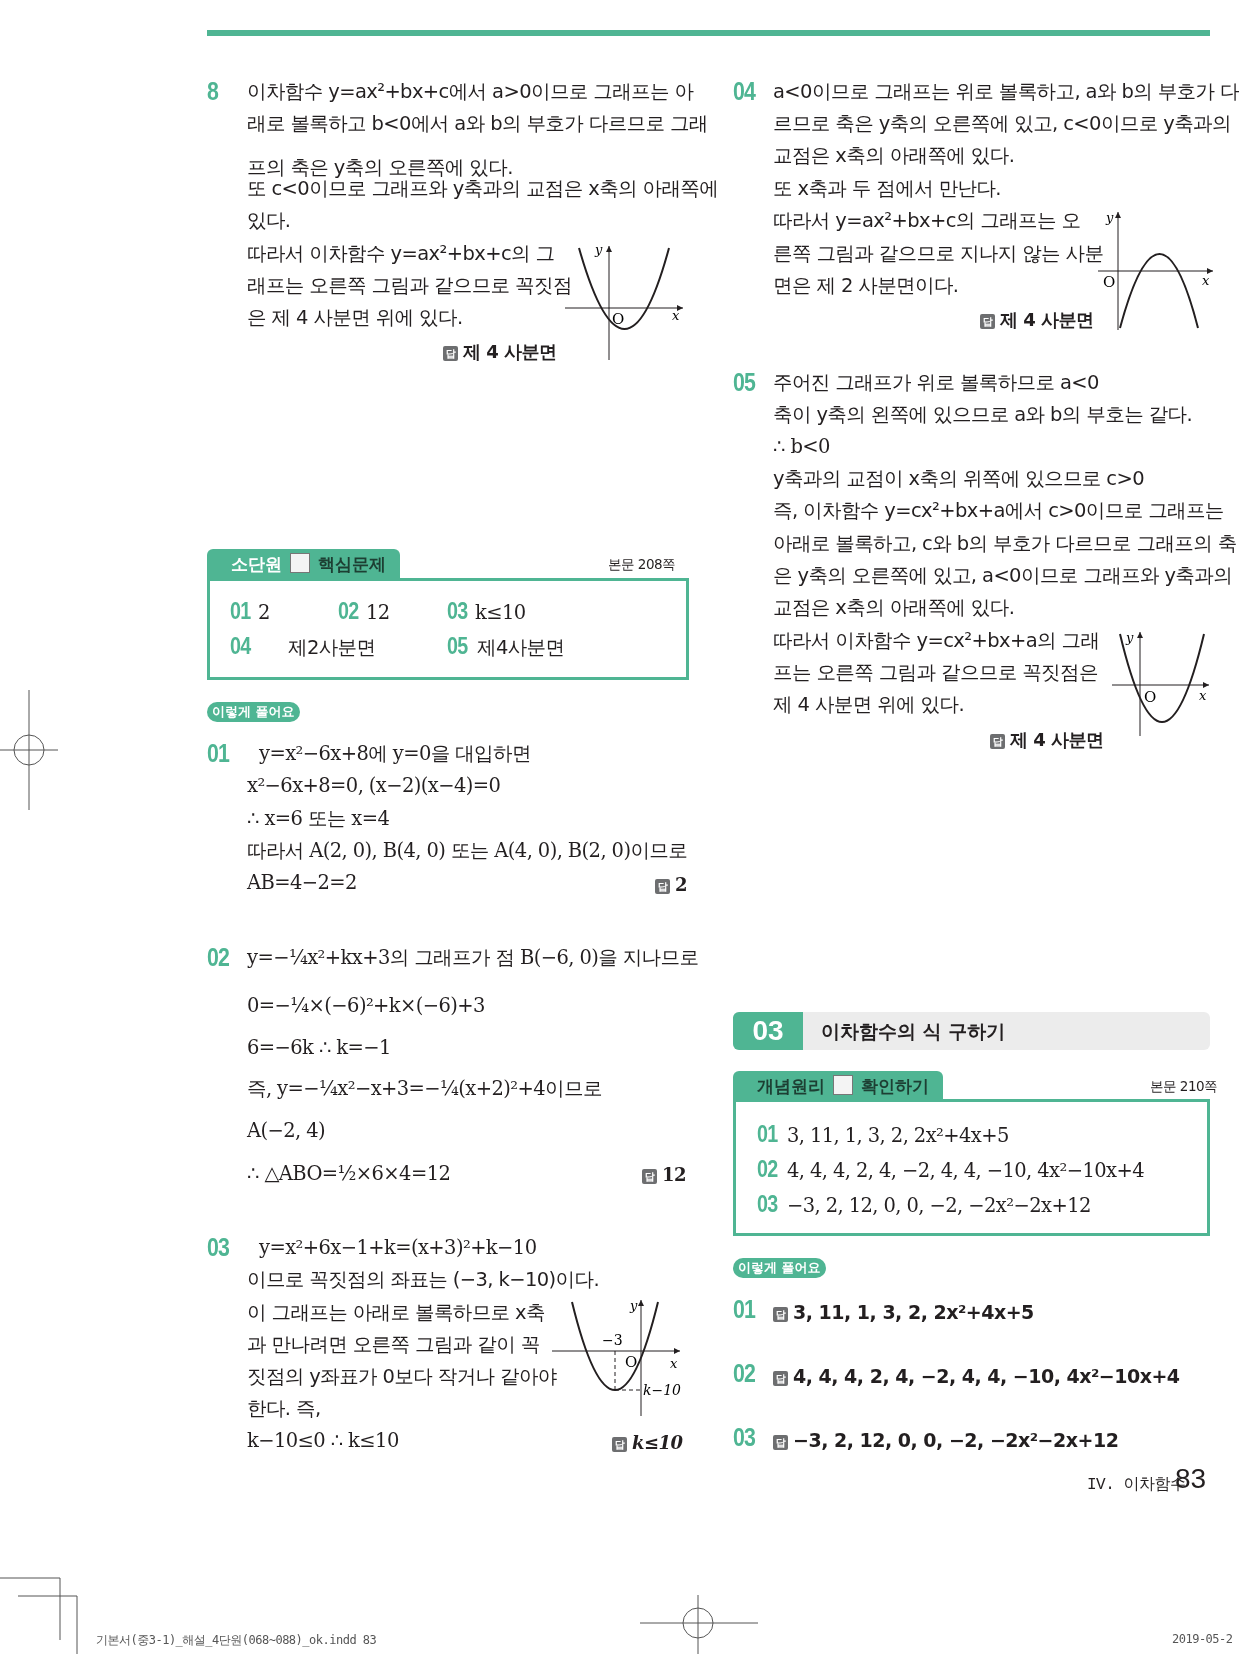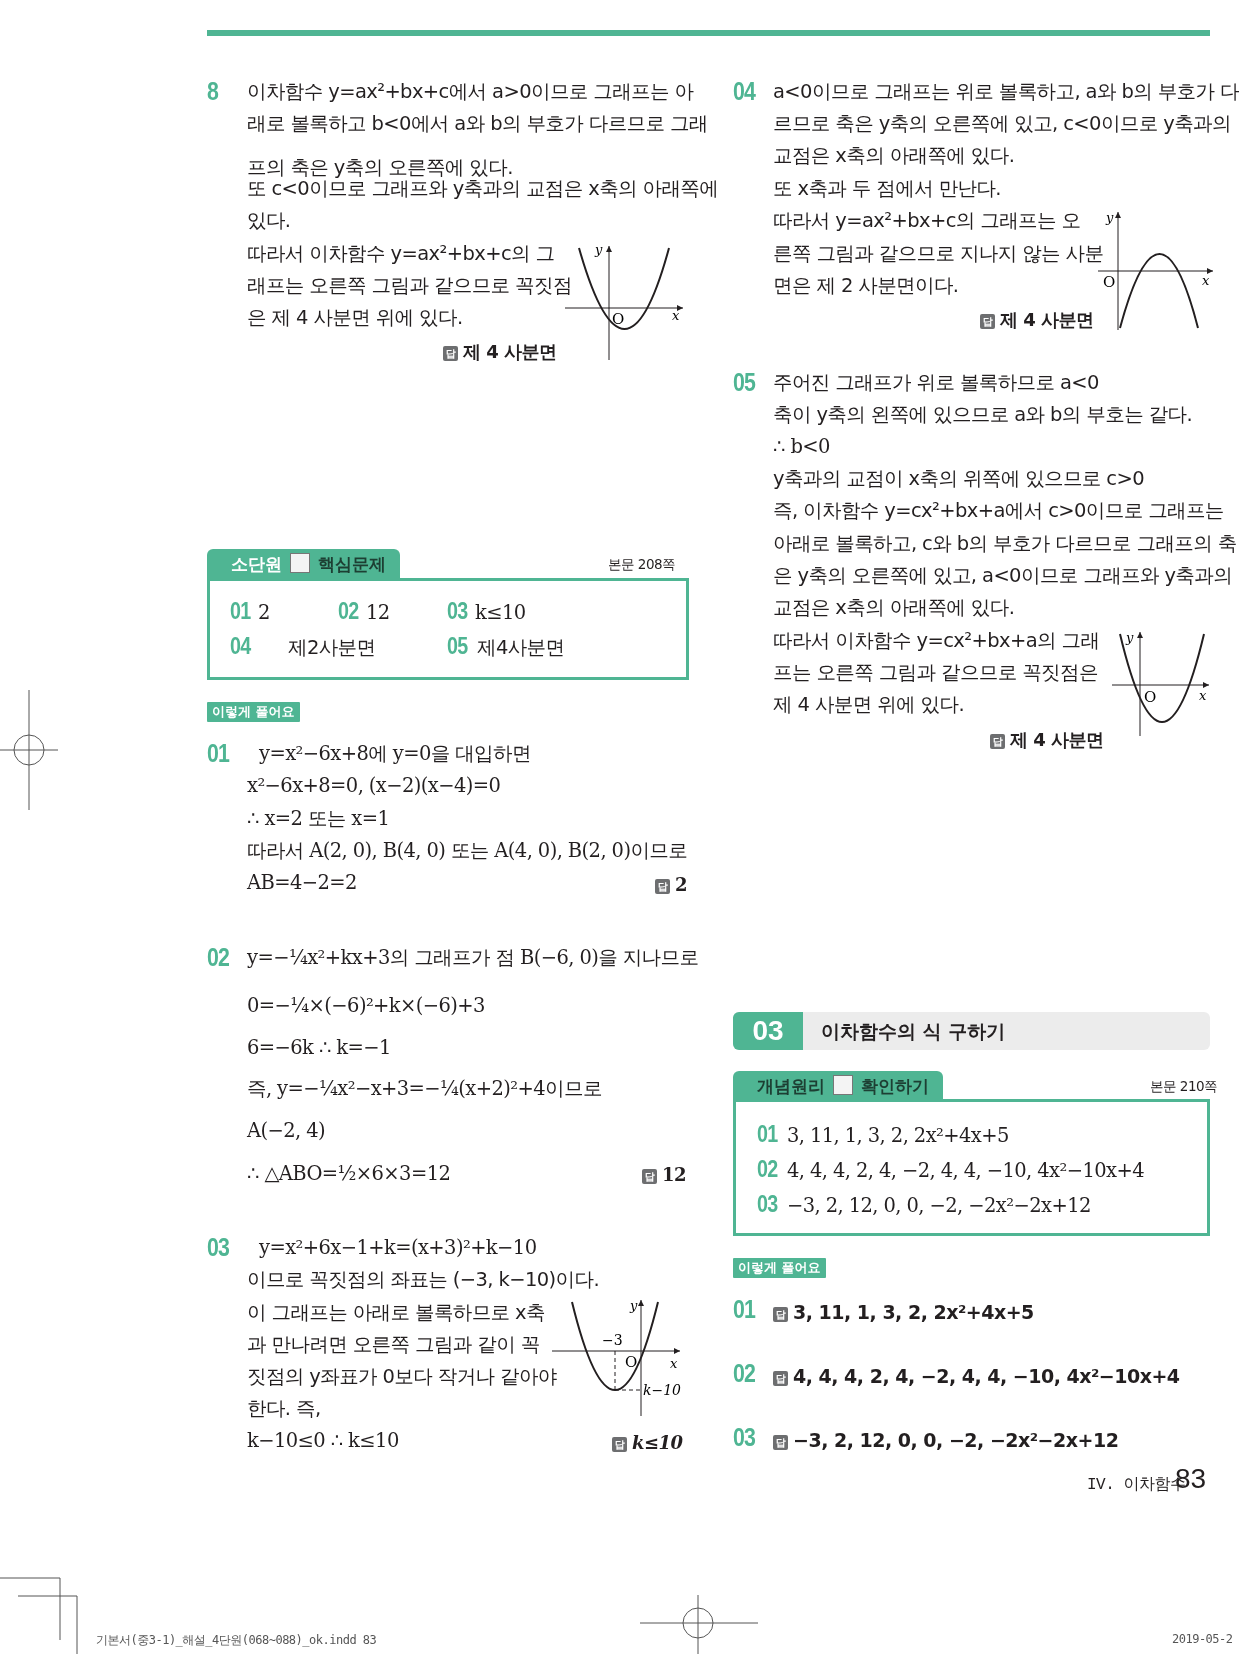--- a/index.html
+++ b/index.html
@@ -42,21 +42,21 @@
   }
   .box {
     position: absolute; border: 3px solid #4fb593; background: #fff;
   }
   .ref {
     position: absolute; font-size: 13.5px; white-space: nowrap; color: #231f20;
     font-family: "DejaVu Sans", sans-serif; letter-spacing: -0.5px;
   }
   .pill {
     position: absolute; background: #4fb593; color: #fff; font-size: 13px; font-weight: bold;
-    height: 20px; line-height: 20px; padding: 0 5px; border-radius: 1px;
+    height: 20px; line-height: 20px; padding: 0 5px; border-radius: 10px;
     font-family: "DejaVu Sans", sans-serif;
   }
   .section-head {
     position: absolute; left: 733px; top: 1012px; width: 477px; height: 38px;
     background: #ececec; border-radius: 6px;
   }
   .section-num {
     position: absolute; left: 0; top: 0; width: 70px; height: 38px; background: #4fb593; border-radius: 6px 0 0 6px;
     color: #fff; font-family: "Liberation Sans", sans-serif; font-weight: bold; font-size: 28px;
     text-align: center; line-height: 38px;
@@ -117,34 +117,34 @@
   <div class="num" style="left:447px;top:632px;font-size:24px;">05</div>
   <div class="txt" style="left:477px;top:632px;">제4사분면</div>
 </div>
 
 <div class="pill" style="left:207px;top:702px;">이렇게 풀어요</div>
 
 <div>
   <div class="num" style="left:207px;top:738px;">01</div>
   <div class="txt math" style="left:247px;top:738px;margin-left:12px;">y=x²−6x+8에 y=0을 대입하면</div>
   <div class="txt math" style="left:247px;top:770px;">x²−6x+8=0, (x−2)(x−4)=0</div>
-  <div class="txt math" style="left:247px;top:803px;">∴ x=2 또는 x=1</div>
+  <div class="txt math" style="left:247px;top:803px;">∴ x=6 또는 x=4</div>
   <div class="txt math" style="left:247px;top:835px;">따라서 A(2, 0), B(4, 0) 또는 A(4, 0), B(2, 0)이므로</div>
   <div class="txt math" style="left:247px;top:867px;">AB=4−2=2</div>
   <div class="ans" style="left:655px;top:874px;"><span class="ans-badge">답</span><span class="math">2</span></div>
 </div>
 
 <div>
   <div class="num" style="left:207px;top:942px;">02</div>
   <div class="txt math" style="left:247px;top:942px;">y=−¼x²+kx+3의 그래프가 점 B(−6, 0)을 지나므로</div>
   <div class="txt math" style="left:247px;top:990px;">0=−¼×(−6)²+k×(−6)+3</div>
   <div class="txt math" style="left:247px;top:1032px;">6=−6k      ∴ k=−1</div>
   <div class="txt math" style="left:247px;top:1073px;">즉, y=−¼x²−x+3=−¼(x+2)²+4이므로</div>
   <div class="txt math" style="left:247px;top:1115px;">A(−2, 4)</div>
-  <div class="txt math" style="left:247px;top:1158px;">∴ △ABO=½×6×3=12</div>
+  <div class="txt math" style="left:247px;top:1158px;">∴ △ABO=½×6×4=12</div>
   <div class="ans" style="left:642px;top:1164px;"><span class="ans-badge">답</span><span class="math">12</span></div>
 </div>
 
 <div>
   <div class="num" style="left:207px;top:1232px;">03</div>
   <div class="txt math" style="left:259px;top:1232px;">y=x²+6x−1+k=(x+3)²+k−10</div>
   <div class="txt" style="left:247px;top:1264px;">이므로 꼭짓점의 좌표는 (−3, k−10)이다.</div>
   <div class="txt" style="left:247px;top:1297px;">이 그래프는 아래로 볼록하므로 x축</div>
   <div class="txt" style="left:247px;top:1329px;">과 만나려면 오른쪽 그림과 같이 꼭</div>
   <div class="txt" style="left:247px;top:1361px;">짓점의 y좌표가 0보다 작거나 같아야</div>

